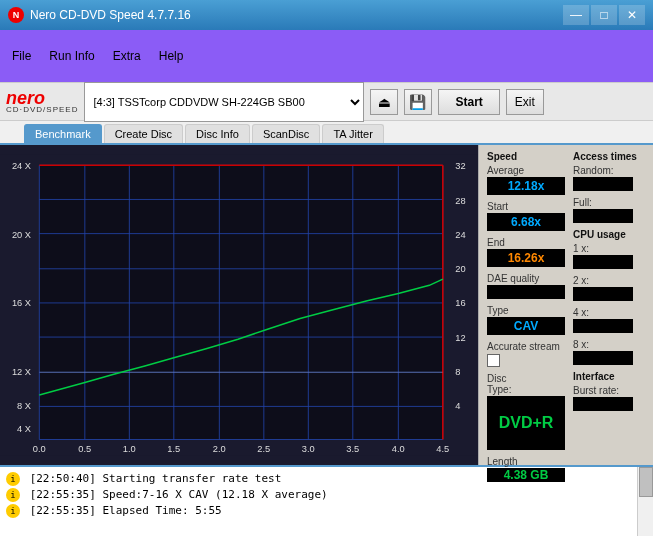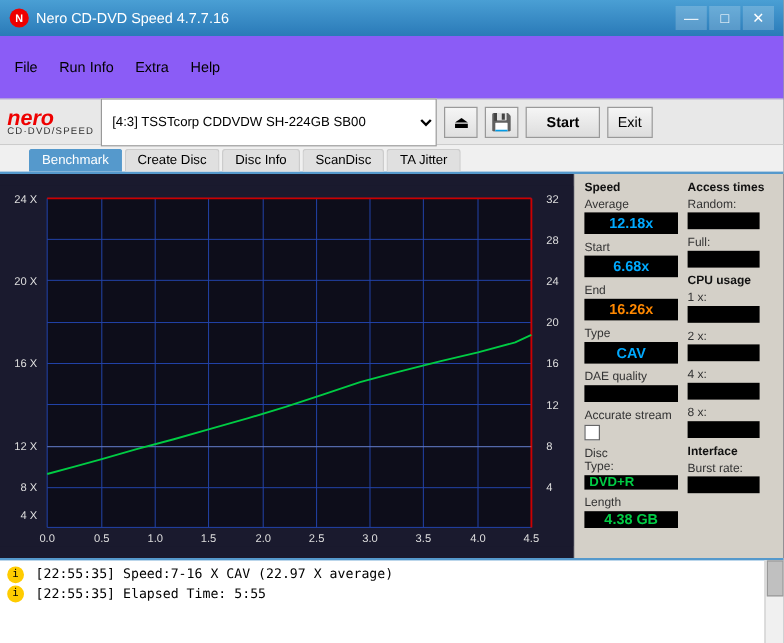--- a/index.html
+++ b/index.html
@@ -226,24 +226,24 @@
     .checkbox-box {
       width: 13px;
       height: 13px;
       border: 1px solid #666;
       background: white;
     }
 
     .disc-type-value {
       background: #000;
       color: #00cc44;
-      font-size: 11px;
-      font-weight: bold;
-      padding: 0 4px;
-      text-align: left;
+      font-size: 16px;
+      font-weight: bold;
+      padding: 18px 4px;
+      text-align: center;
       display: block;
     }
     .disc-length-value {
       background: #000;
       color: #00cc44;
       font-size: 12px;
       font-weight: bold;
       padding: 0 4px;
       text-align: center;
       display: block;
@@ -456,27 +456,27 @@
         <div class="stat-label">Start</div>
         <span class="stat-value">6.68x</span>
       </div>
 
       <div class="stat-block">
         <div class="stat-label">End</div>
         <span class="stat-value orange">16.26x</span>
       </div>
 
       <div class="stat-block">
+        <div class="stat-label">DAE quality</div>
+        <span class="stat-value" style="background:#000;min-height:14px;display:block;"></span>
+      </div>
+
+      <div class="stat-block">
         <div class="stat-label">Type</div>
         <span class="stat-value cav">CAV</span>
-      </div>
-
-      <div class="stat-block">
-        <div class="stat-label">DAE quality</div>
-        <span class="stat-value" style="background:#000;min-height:14px;display:block;"></span>
       </div>
 
       <div class="stat-block">
         <div class="stat-label">Accurate stream</div>
         <div class="checkbox-row">
           <div class="checkbox-box"></div>
         </div>
       </div>
 
       <div class="stat-block">
@@ -531,22 +531,27 @@
       </div>
 
     </div>
   </div>
 </div>
 
 <div class="log-area">
   <div class="log-content">
     <div class="log-line">
       <span class="log-icon">i</span>
+      <span>[22:50:40]</span>
+      <span>Starting transfer rate test</span>
+    </div>
+    <div class="log-line">
+      <span class="log-icon">i</span>
       <span>[22:55:35]</span>
-      <span>Speed:7-16 X CAV (22.97 X average)</span>
+      <span>Speed:7-16 X CAV (12.18 X average)</span>
     </div>
     <div class="log-line">
       <span class="log-icon">i</span>
       <span>[22:55:35]</span>
       <span>Elapsed Time: 5:55</span>
     </div>
   </div>
   <div class="log-scrollbar">
     <div class="log-scroll-thumb"></div>
     <div class="log-scroll-down">▼</div>

